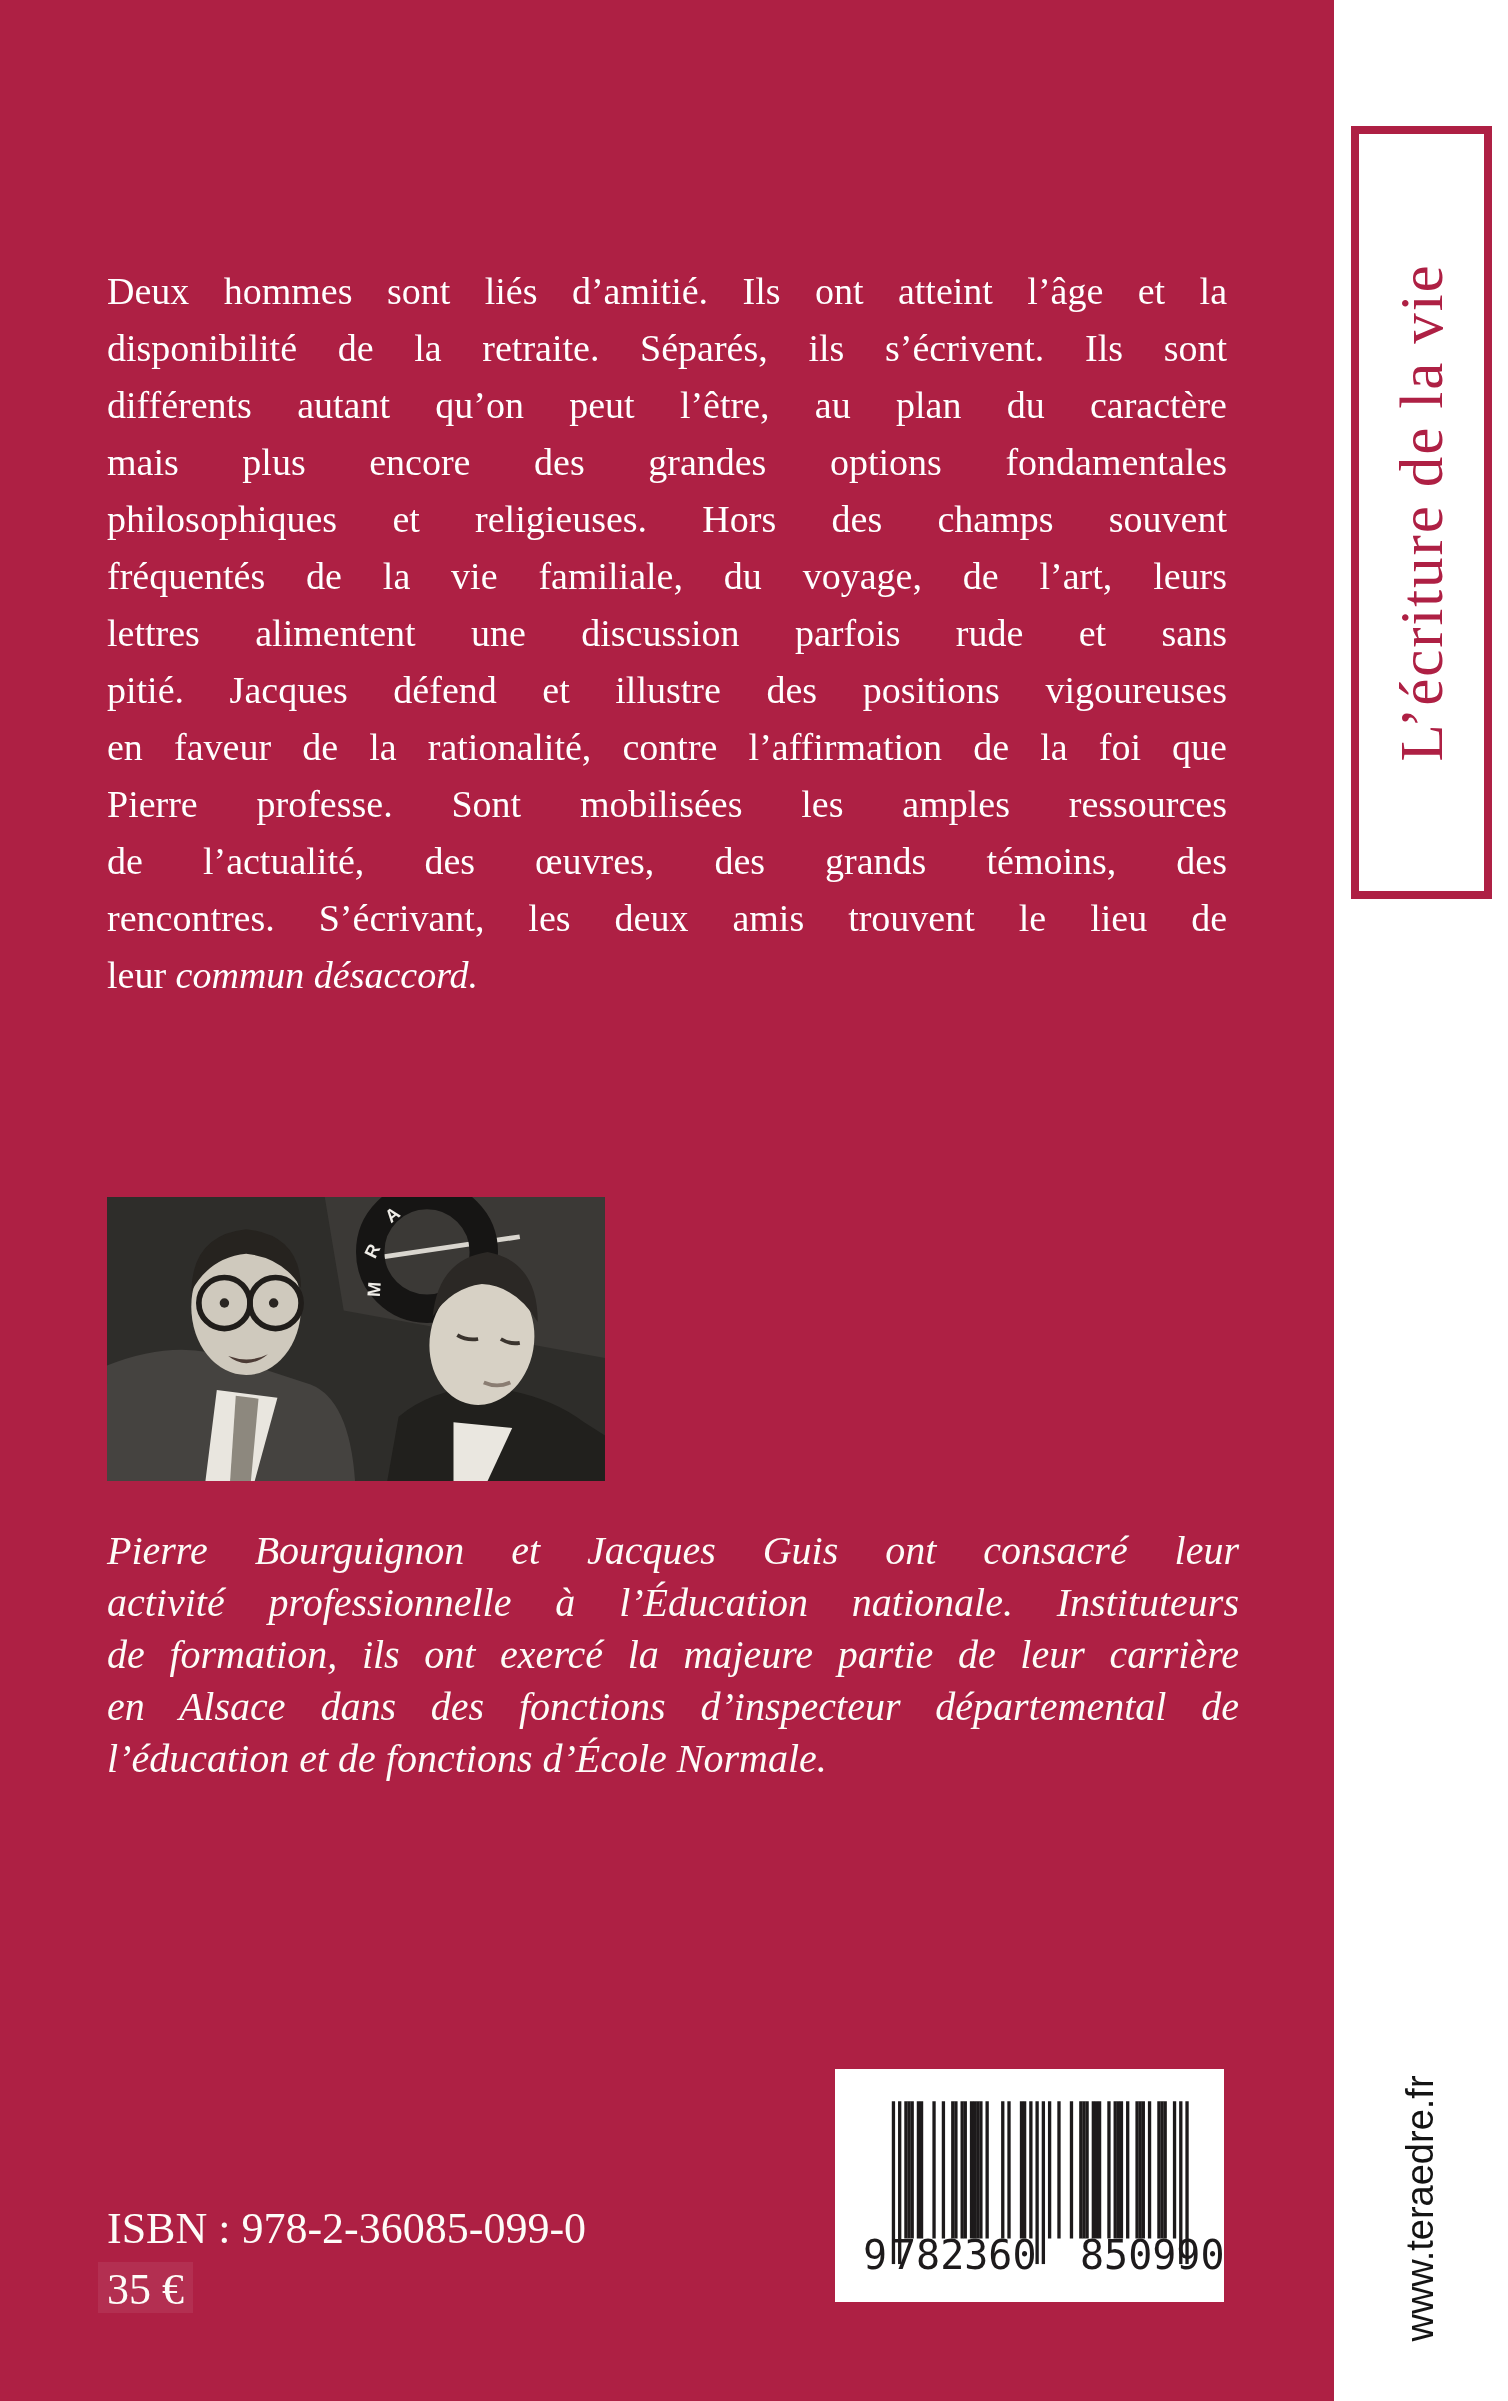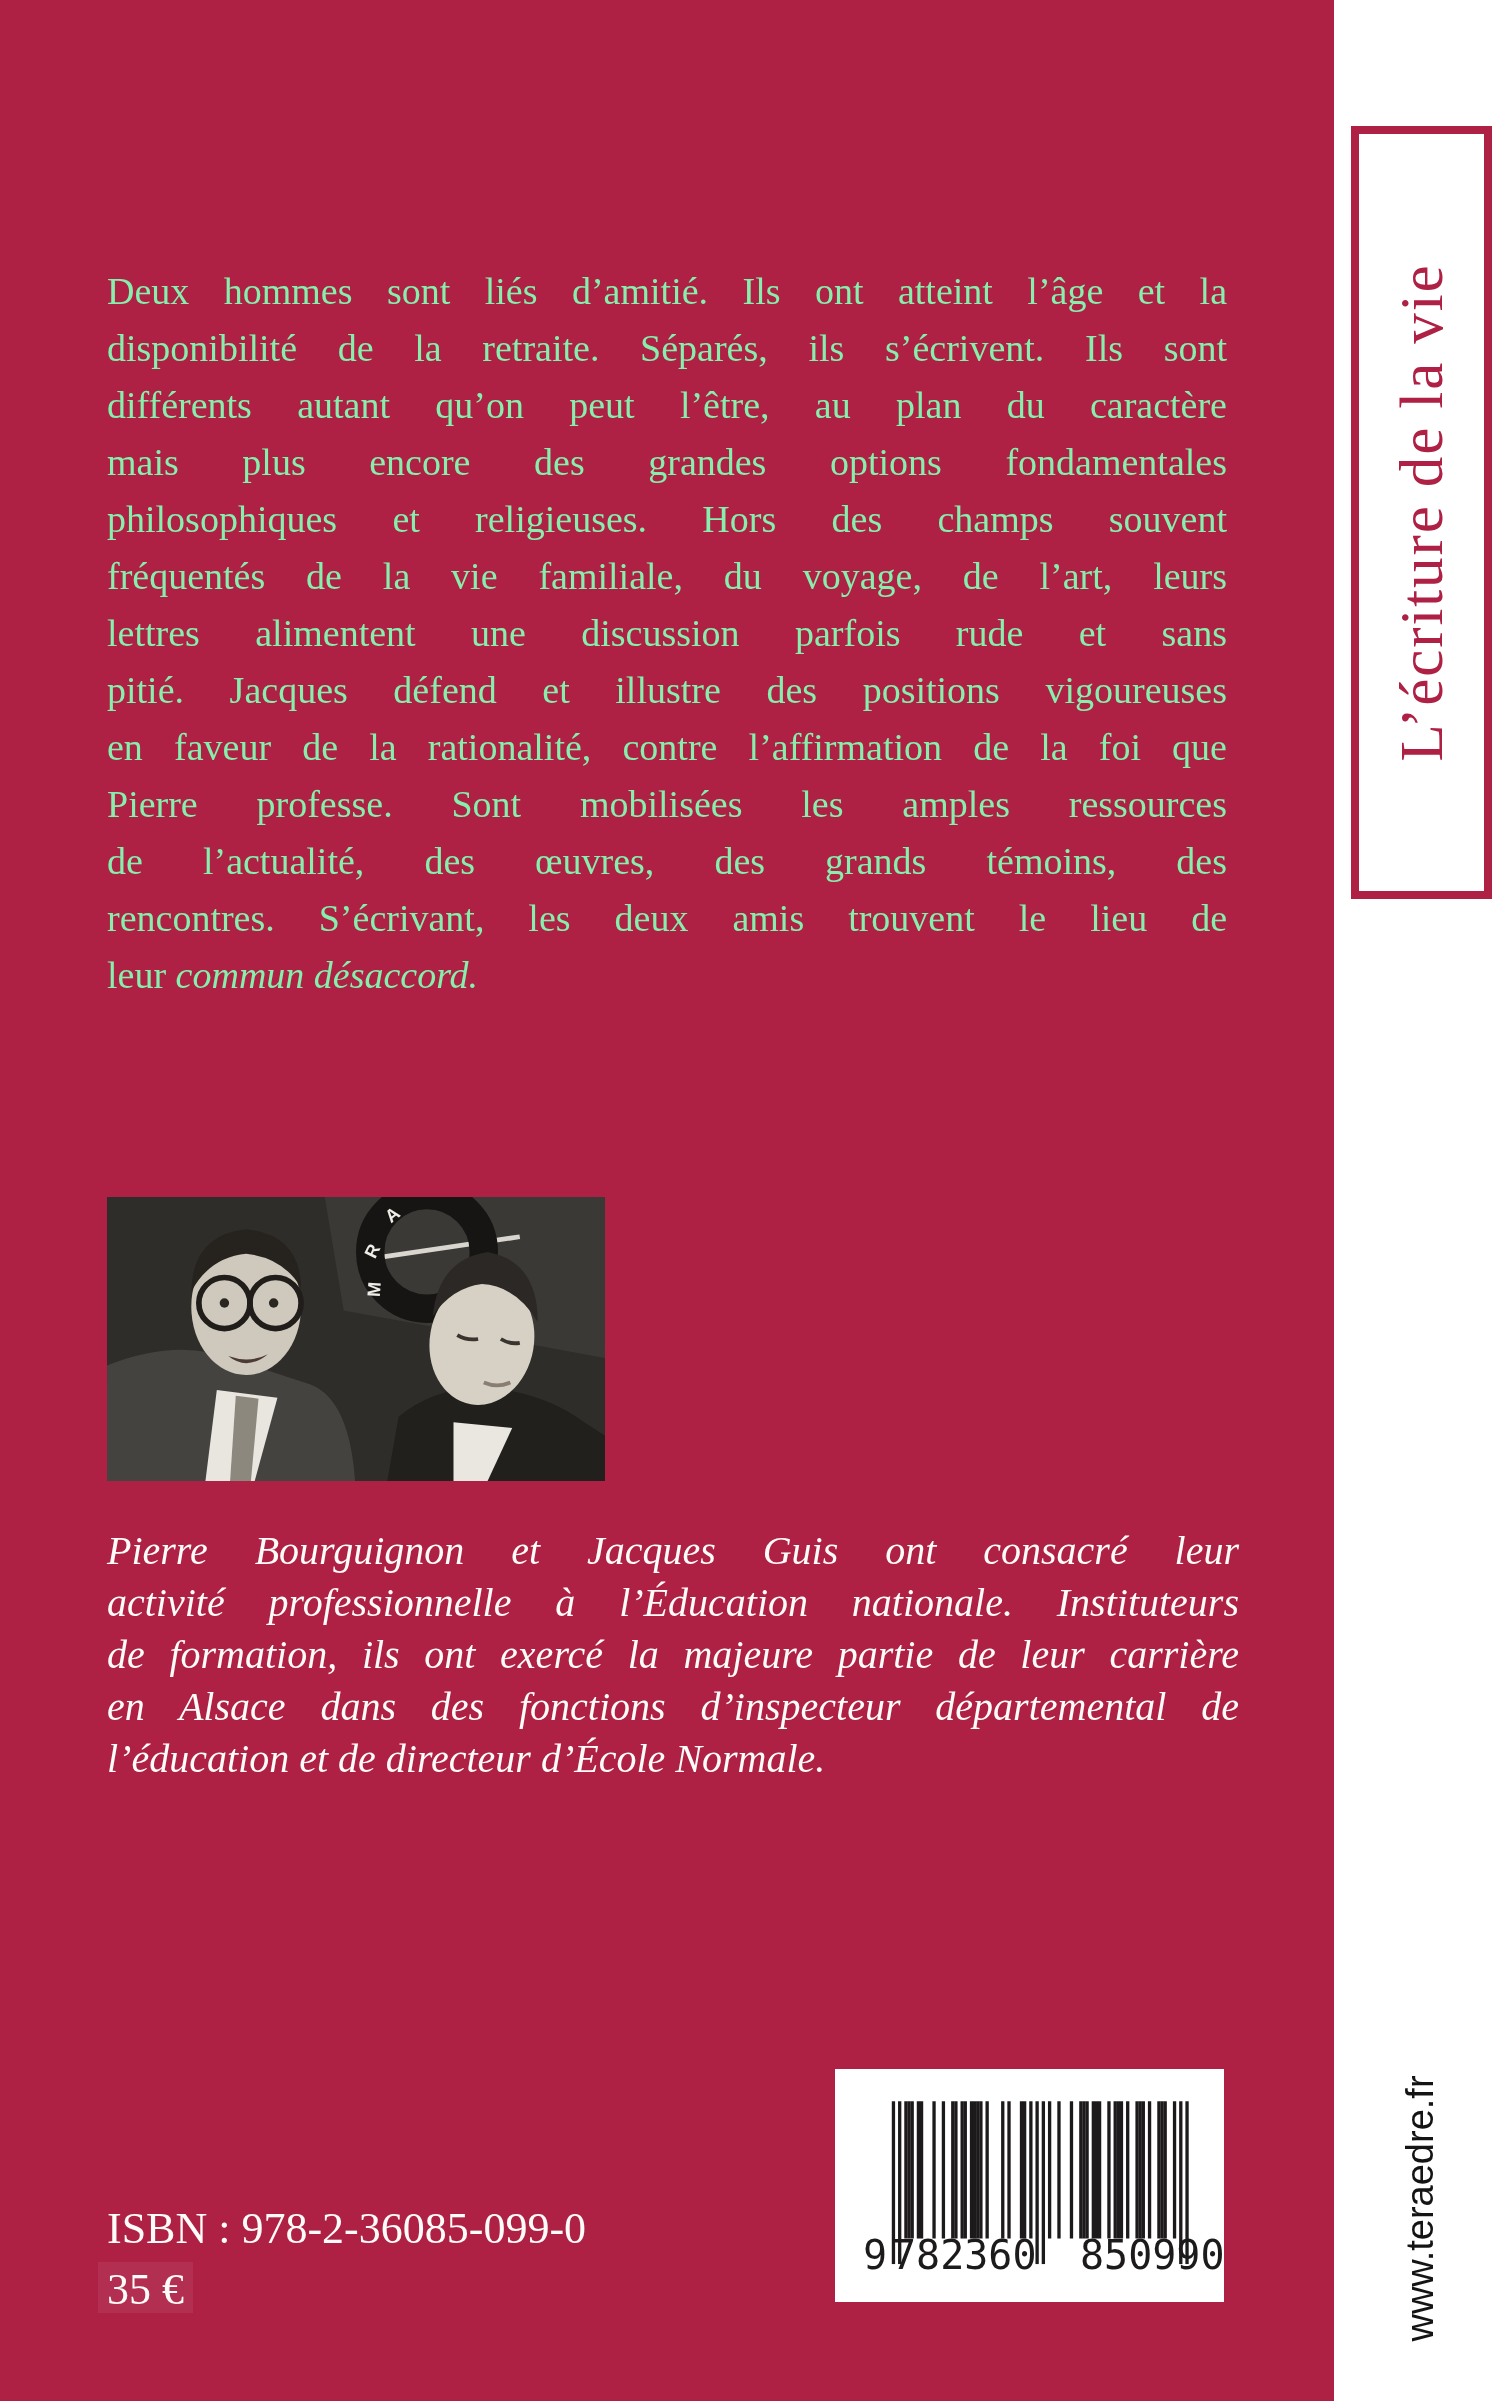--- a/index.html
+++ b/index.html
@@ -23,21 +23,21 @@
   .website {
     position:absolute; left:1398px; top:2337px; width:257px; height:44px;
     transform:rotate(-90deg); transform-origin:0 0;
     display:flex; align-items:center; justify-content:center;
     font-family:"Liberation Sans","DejaVu Sans",sans-serif;
     font-size:38px; color:#141414; white-space:nowrap;
   }
   
   .blurb {
     position:absolute; left:107px; top:263px; width:1120px;
-    font-size:38px; line-height:57px; color:#86efac;
+    font-size:38px; line-height:57px; color:#ffffff;
   }
   .blurb .jline, .note .jline { text-align:justify; text-align-last:justify; }
   .blurb .lastline { text-align:left; }
   .blurb .ital { font-style:italic; }
   
   .photo { position:absolute; left:107px; top:1197px; width:498px; height:284px; }
   .caption {
     position:absolute; left:107px; top:1491px; width:1041px;
     font-size:31px; color:#fdfcf8;
   }
@@ -122,21 +122,21 @@
     <path d="M398,196 Q412,202 426,196" fill="none" stroke="#8a7d72" stroke-width="4"></path>
   </svg>
 
 
   <div class="note">
     <div>
         <div class="jline">Pierre Bourguignon et Jacques Guis ont consacré leur</div>
         <div class="jline">activité professionnelle à l’Éducation nationale. Instituteurs</div>
         <div class="jline">de formation, ils ont exercé la majeure partie de leur carrière</div>
         <div class="jline">en Alsace dans des fonctions d’inspecteur départemental de</div>
-        <div class="jline">l’éducation et de directeur d’École Normale.</div>
+        <div class="jline">l’éducation et de fonctions d’École Normale.</div>
       </div>
   </div>
 
   <div class="isbn">ISBN : 978-2-36085-099-0</div>
   <div class="price-box"></div>
   <div class="price">35 €</div>
 
   <div class="barcode-block">
     <svg id="bars" width="389" height="233" viewBox="0 0 411 246">
         <rect x="60.00" y="34" width="3.50" height="172" fill="#1d1a1b"></rect>

